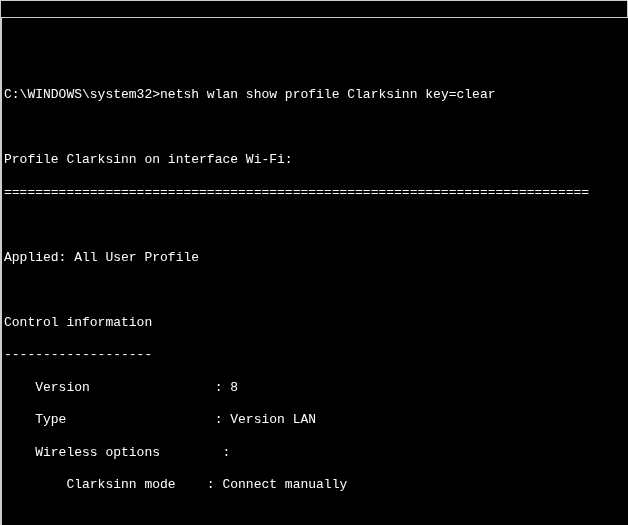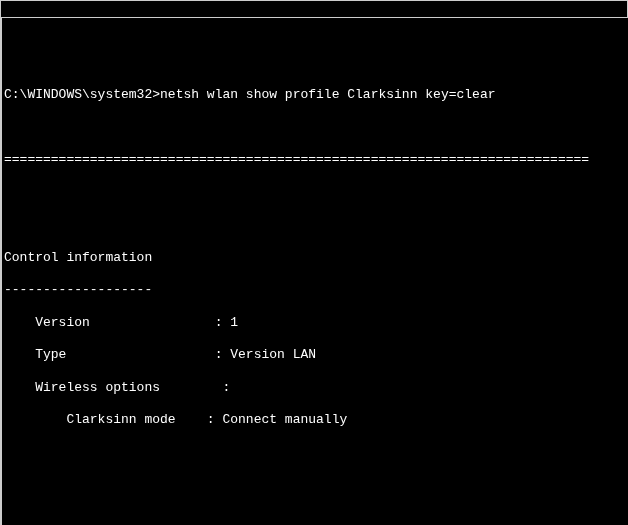--- a/index.html
+++ b/index.html
@@ -24,26 +24,28 @@
     display: block;
   }
 </style>
 </head>
 <body>
 
 
 
 <div id="terminal"><span class="line"><span>C:\WINDOWS\system32&gt;</span><span>netsh wlan show profile Clarksinn key=clear</span></span>
 <span class="line"> </span>
+<span class="line">Profile Clarksinn on interface Wi-Fi:</span>
 <span class="line">===========================================================================</span>
 <span class="line"> </span>
+<span class="line">Applied: All User Profile</span>
 <span class="line"> </span>
 <span class="line">Control information</span>
 <span class="line">-------------------</span>
-<span class="line">    Version                : 1</span>
+<span class="line">    Version                : 8</span>
 <span class="line">    Type                   : Version LAN</span>
 <span class="line">    Wireless options        :</span>
 <span class="line">        Clarksinn mode    : Connect manually</span>
 
 
 
 
 
 
 

